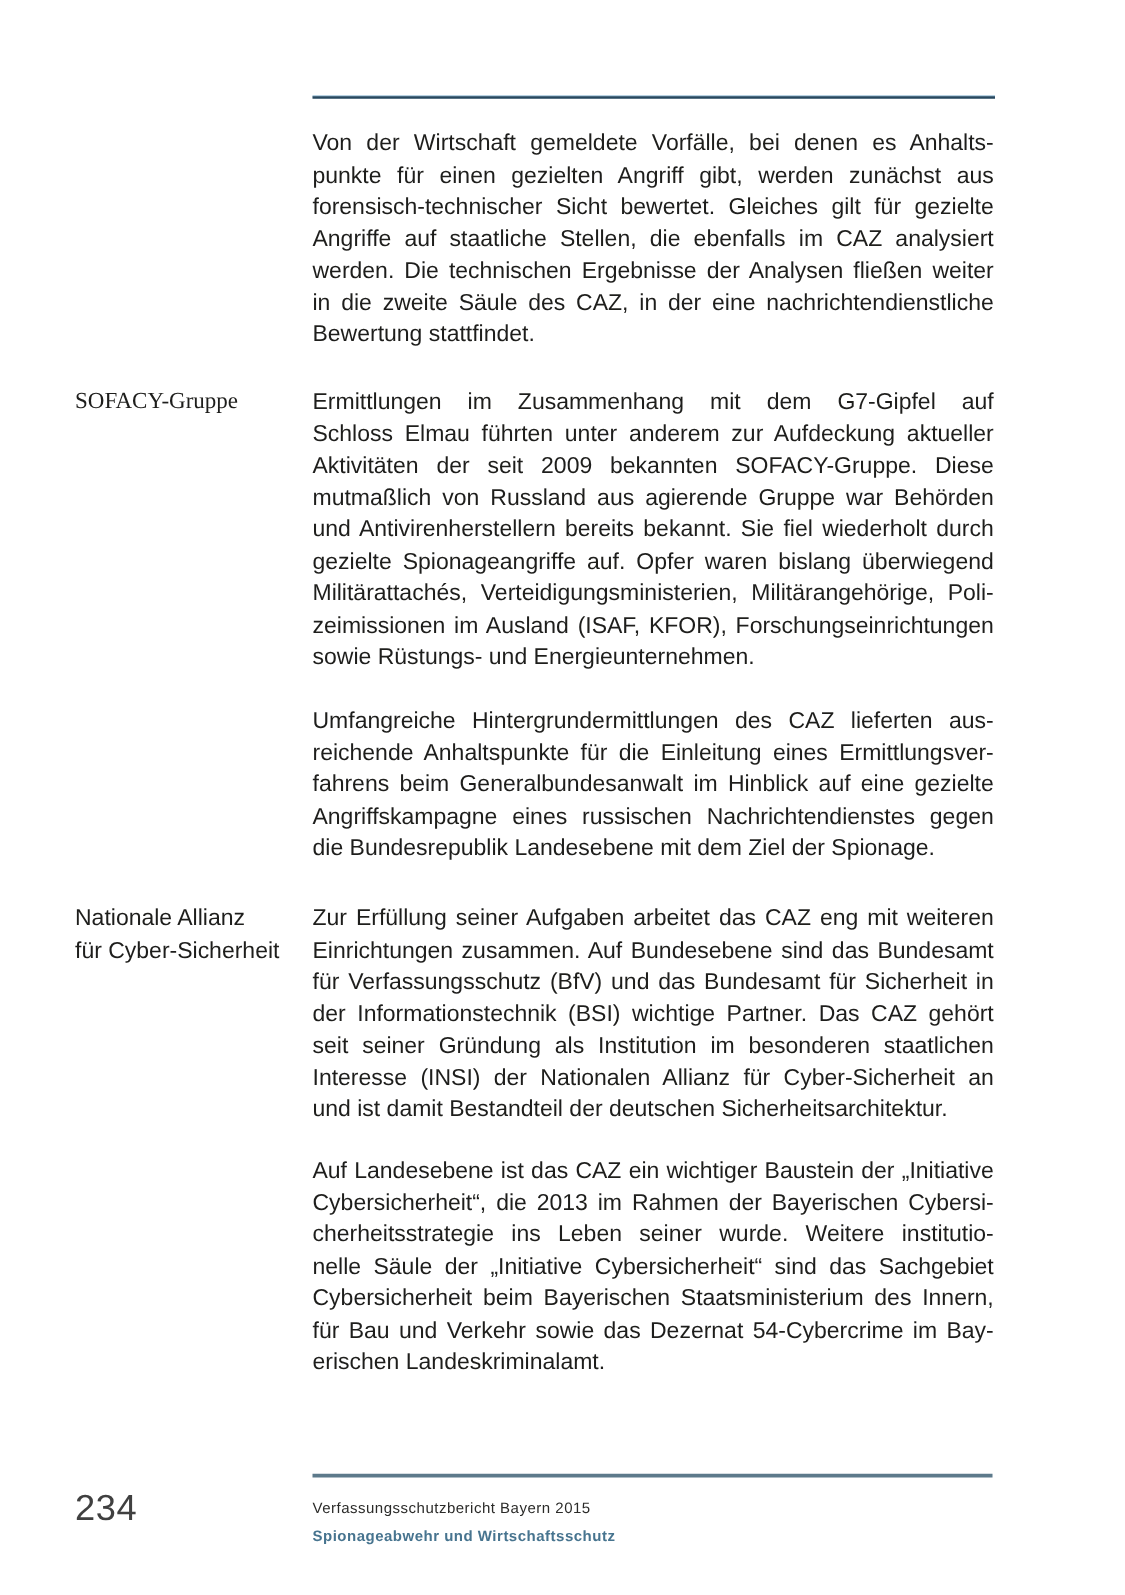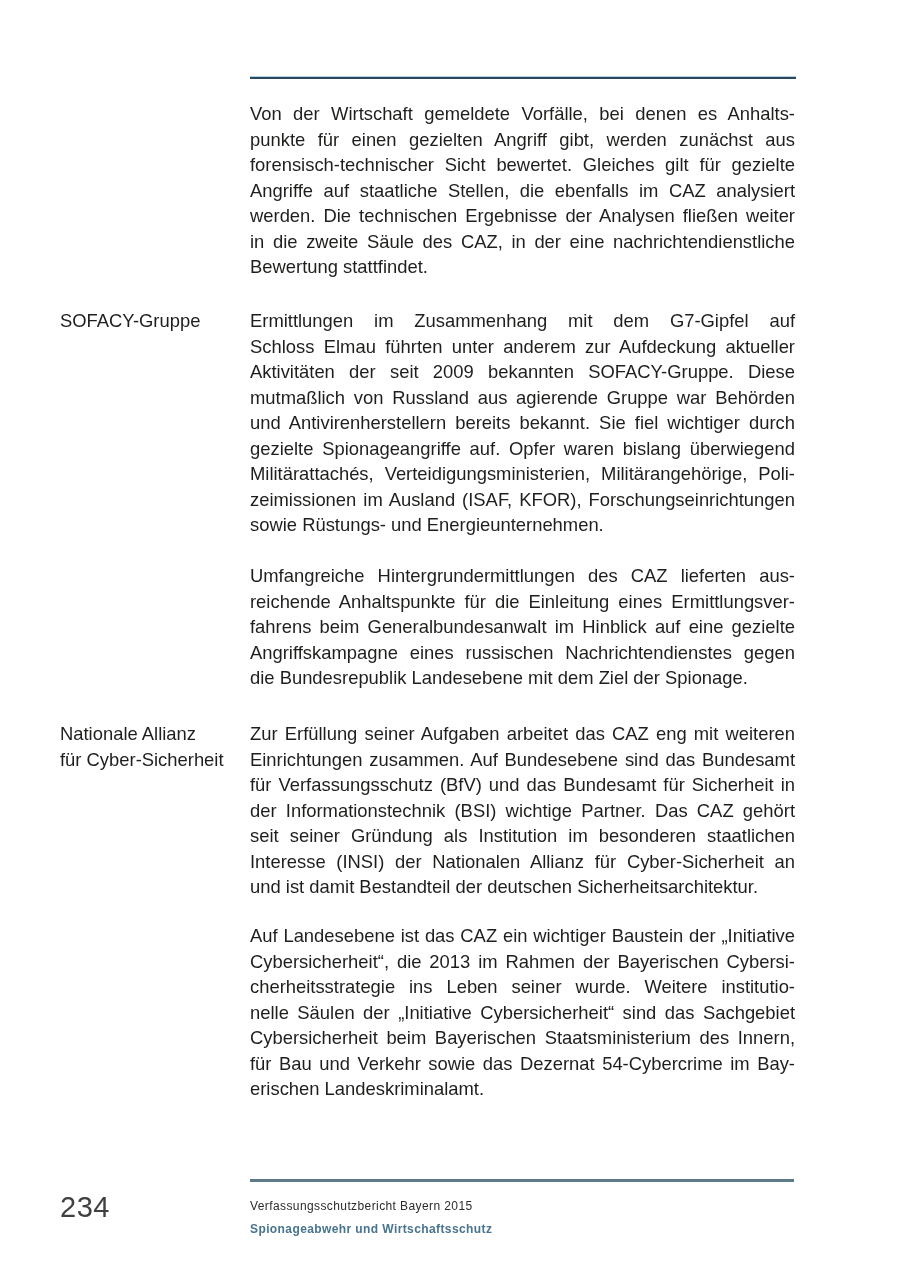--- a/index.html
+++ b/index.html
@@ -51,21 +51,21 @@
   }
   .mlabel .tline, .mlabel .tline-last {
     text-align: left;
     text-align-last: left;
   }
   .p1 { top: 101px; }
   .p2 { top: 308px; }
   .p3 { top: 563px; }
   .p4 { top: 721px; }
   .p5 { top: 923px; }
-  .l2 { top: 308px; }
+  .l2 { top: 308px; font-family: Liberation Serif, serif; }
   .l4 { top: 721px; }
 
   .footer-rule {
     position: absolute;
     left: 250px;
     top: 1179px;
     width: 544px;
     height: 3px;
     background: var(--footer-rule, #5d7a8b);
   }
@@ -114,21 +114,21 @@
     </div>
 
   <div class="mlabel l2">
       <div class="tline tline-last">SOFACY-Gruppe</div>
     </div>
   <div class="para p2">
       <div class="tline">Ermittlungen im Zusammenhang mit dem G7-Gipfel auf</div>
       <div class="tline">Schloss Elmau führten unter anderem zur Aufdeckung aktueller</div>
       <div class="tline">Aktivitäten der seit 2009 bekannten SOFACY-Gruppe. Diese</div>
       <div class="tline">mutmaßlich von Russland aus agierende Gruppe war Behörden</div>
-      <div class="tline">und Antivirenherstellern bereits bekannt. Sie fiel wichtiger durch</div>
+      <div class="tline">und Antivirenherstellern bereits bekannt. Sie fiel wiederholt durch</div>
       <div class="tline">gezielte Spionageangriffe auf. Opfer waren bislang überwiegend</div>
       <div class="tline">Militärattachés, Verteidigungsministerien, Militärangehörige, Poli-</div>
       <div class="tline">zeimissionen im Ausland (ISAF, KFOR), Forschungseinrichtungen</div>
       <div class="tline tline-last">sowie Rüstungs- und Energieunternehmen.</div>
     </div>
 
   <div class="para p3">
       <div class="tline">Umfangreiche Hintergrundermittlungen des CAZ lieferten aus-</div>
       <div class="tline">reichende Anhaltspunkte für die Einleitung eines Ermittlungsver-</div>
       <div class="tline">fahrens beim Generalbundesanwalt im Hinblick auf eine gezielte</div>
@@ -147,21 +147,21 @@
       <div class="tline">der Informationstechnik (BSI) wichtige Partner. Das CAZ gehört</div>
       <div class="tline">seit seiner Gründung als Institution im besonderen staatlichen</div>
       <div class="tline">Interesse (INSI) der Nationalen Allianz für Cyber-Sicherheit an</div>
       <div class="tline tline-last">und ist damit Bestandteil der deutschen Sicherheitsarchitektur.</div>
     </div>
 
   <div class="para p5">
       <div class="tline">Auf Landesebene ist das CAZ ein wichtiger Baustein der „Initiative</div>
       <div class="tline">Cybersicherheit“, die 2013 im Rahmen der Bayerischen Cybersi-</div>
       <div class="tline">cherheitsstrategie ins Leben seiner wurde. Weitere institutio-</div>
-      <div class="tline">nelle Säulen der „Initiative Cybersicherheit“ sind das Sachgebiet</div>
+      <div class="tline">nelle Säule der „Initiative Cybersicherheit“ sind das Sachgebiet</div>
       <div class="tline">Cybersicherheit beim Bayerischen Staatsministerium des Innern,</div>
       <div class="tline">für Bau und Verkehr sowie das Dezernat 54-Cybercrime im Bay-</div>
       <div class="tline tline-last">erischen Landeskriminalamt.</div>
     </div>
 
   <div class="footer-rule"></div>
 
   <div class="page-number">234</div>
 
   <div class="footer-text">

